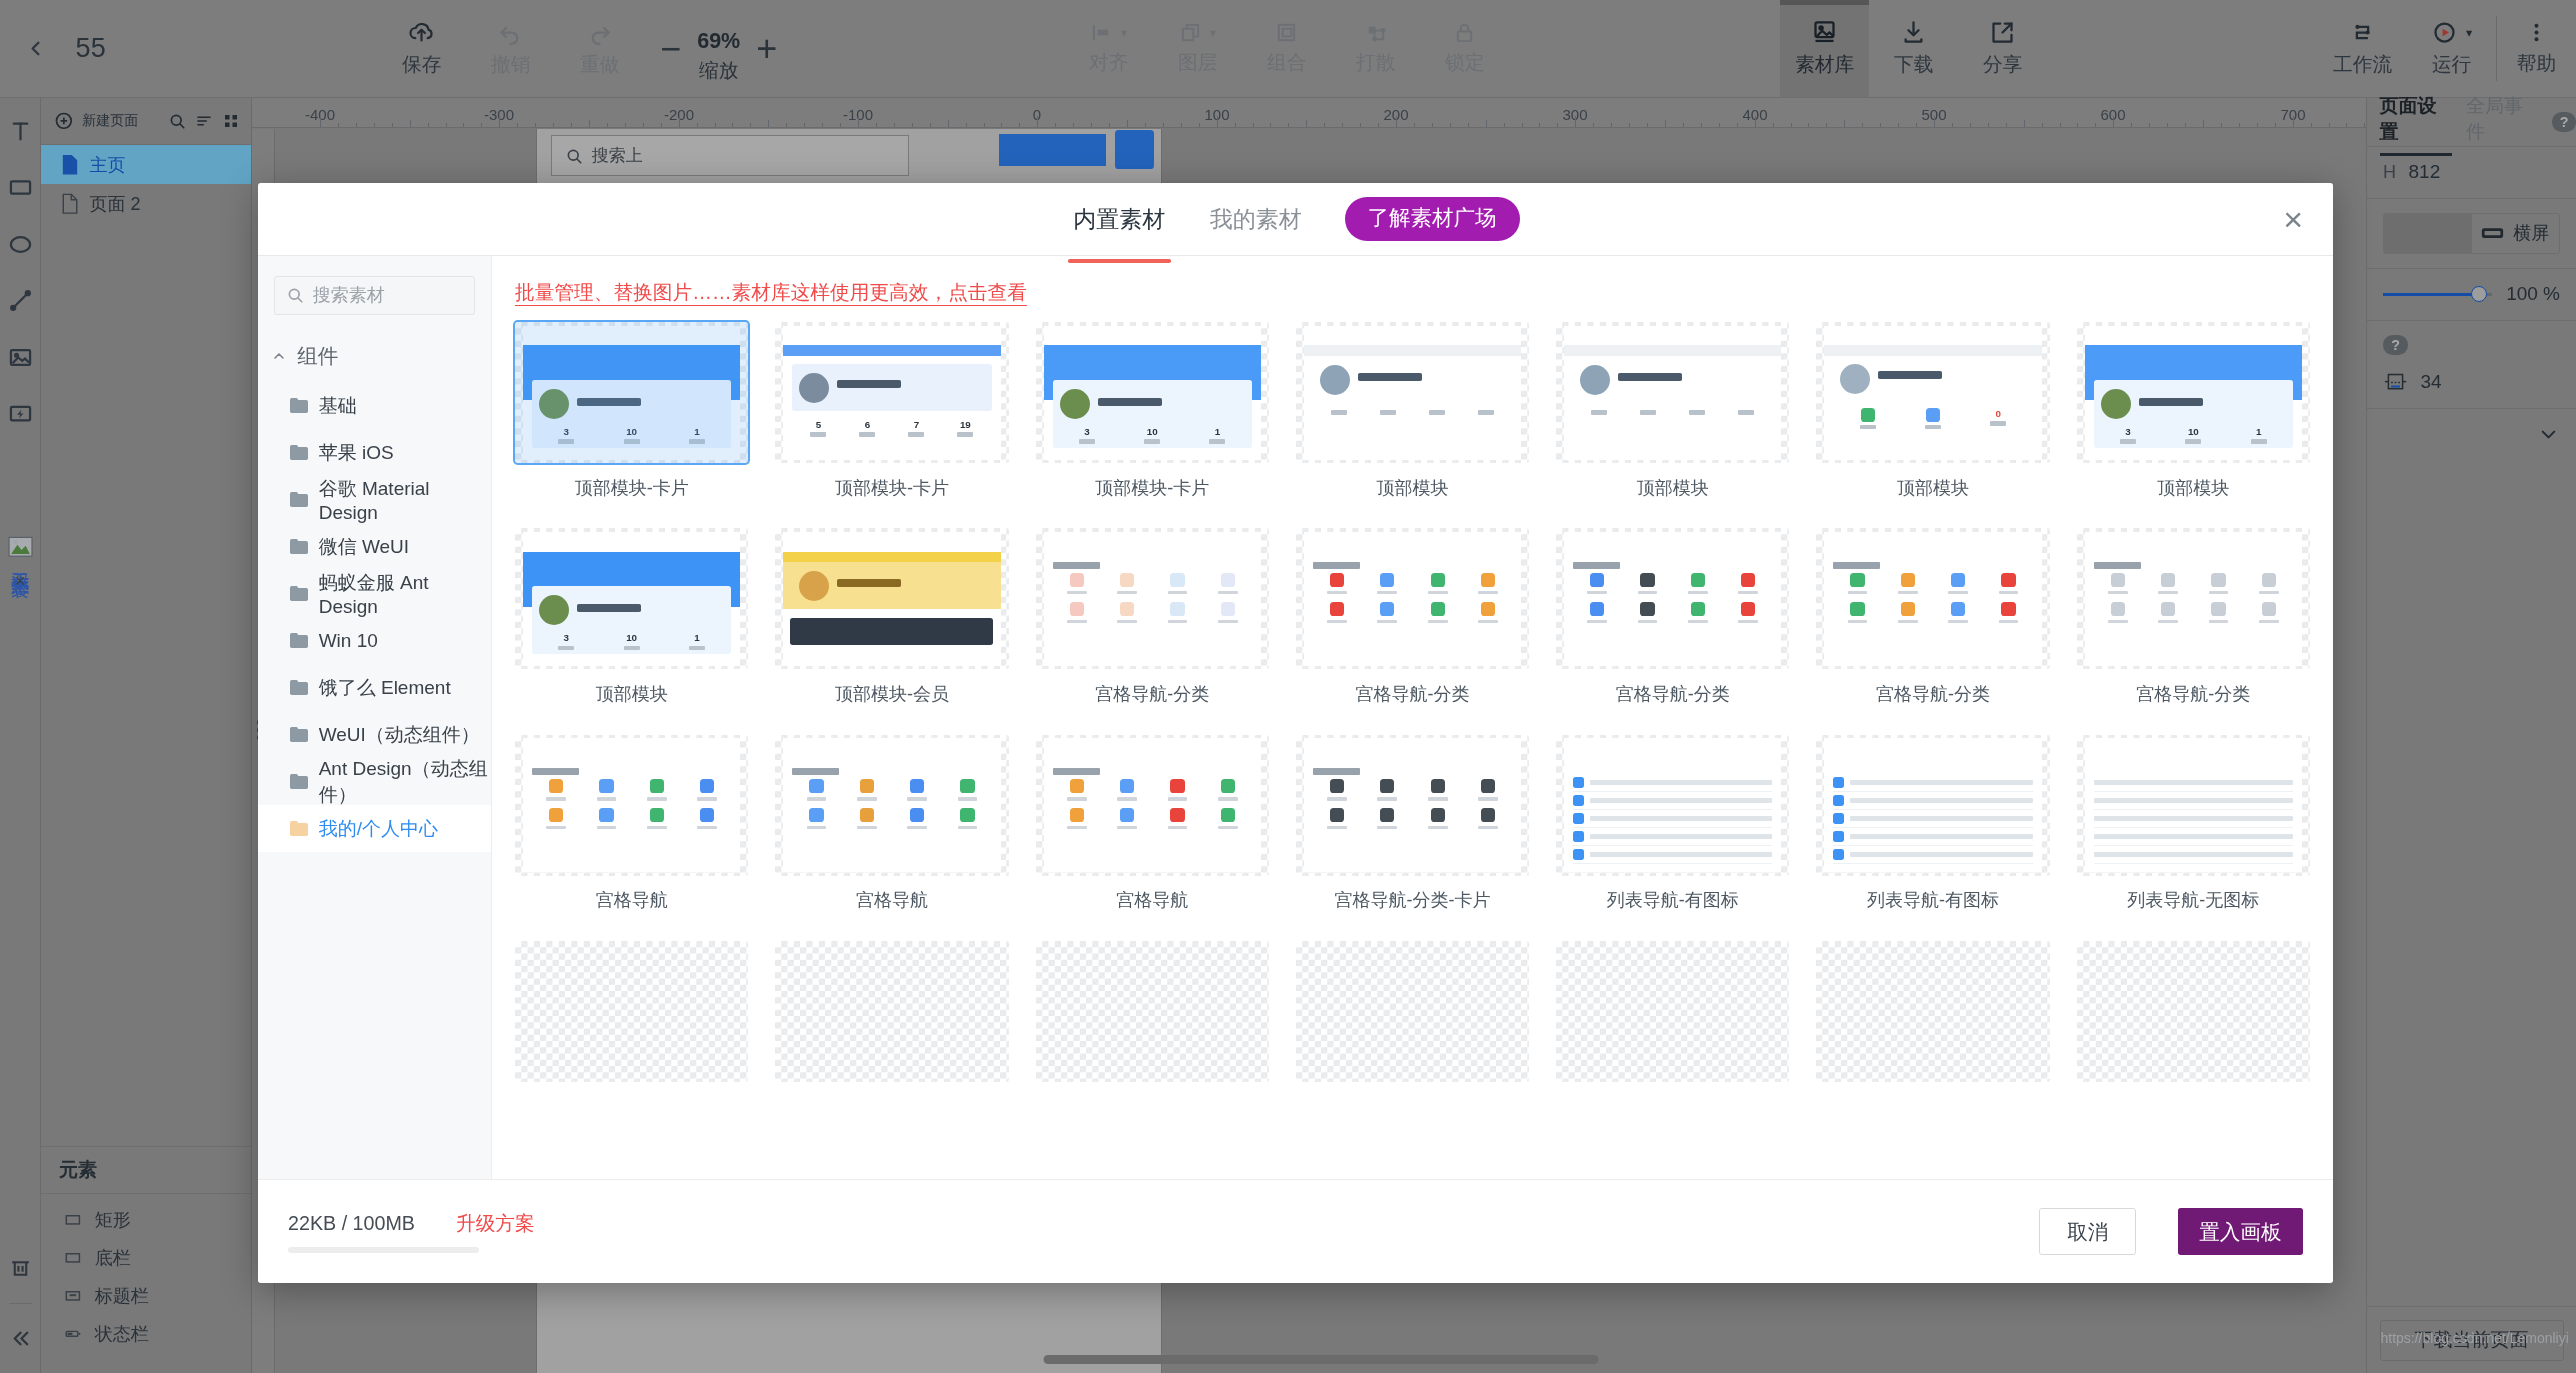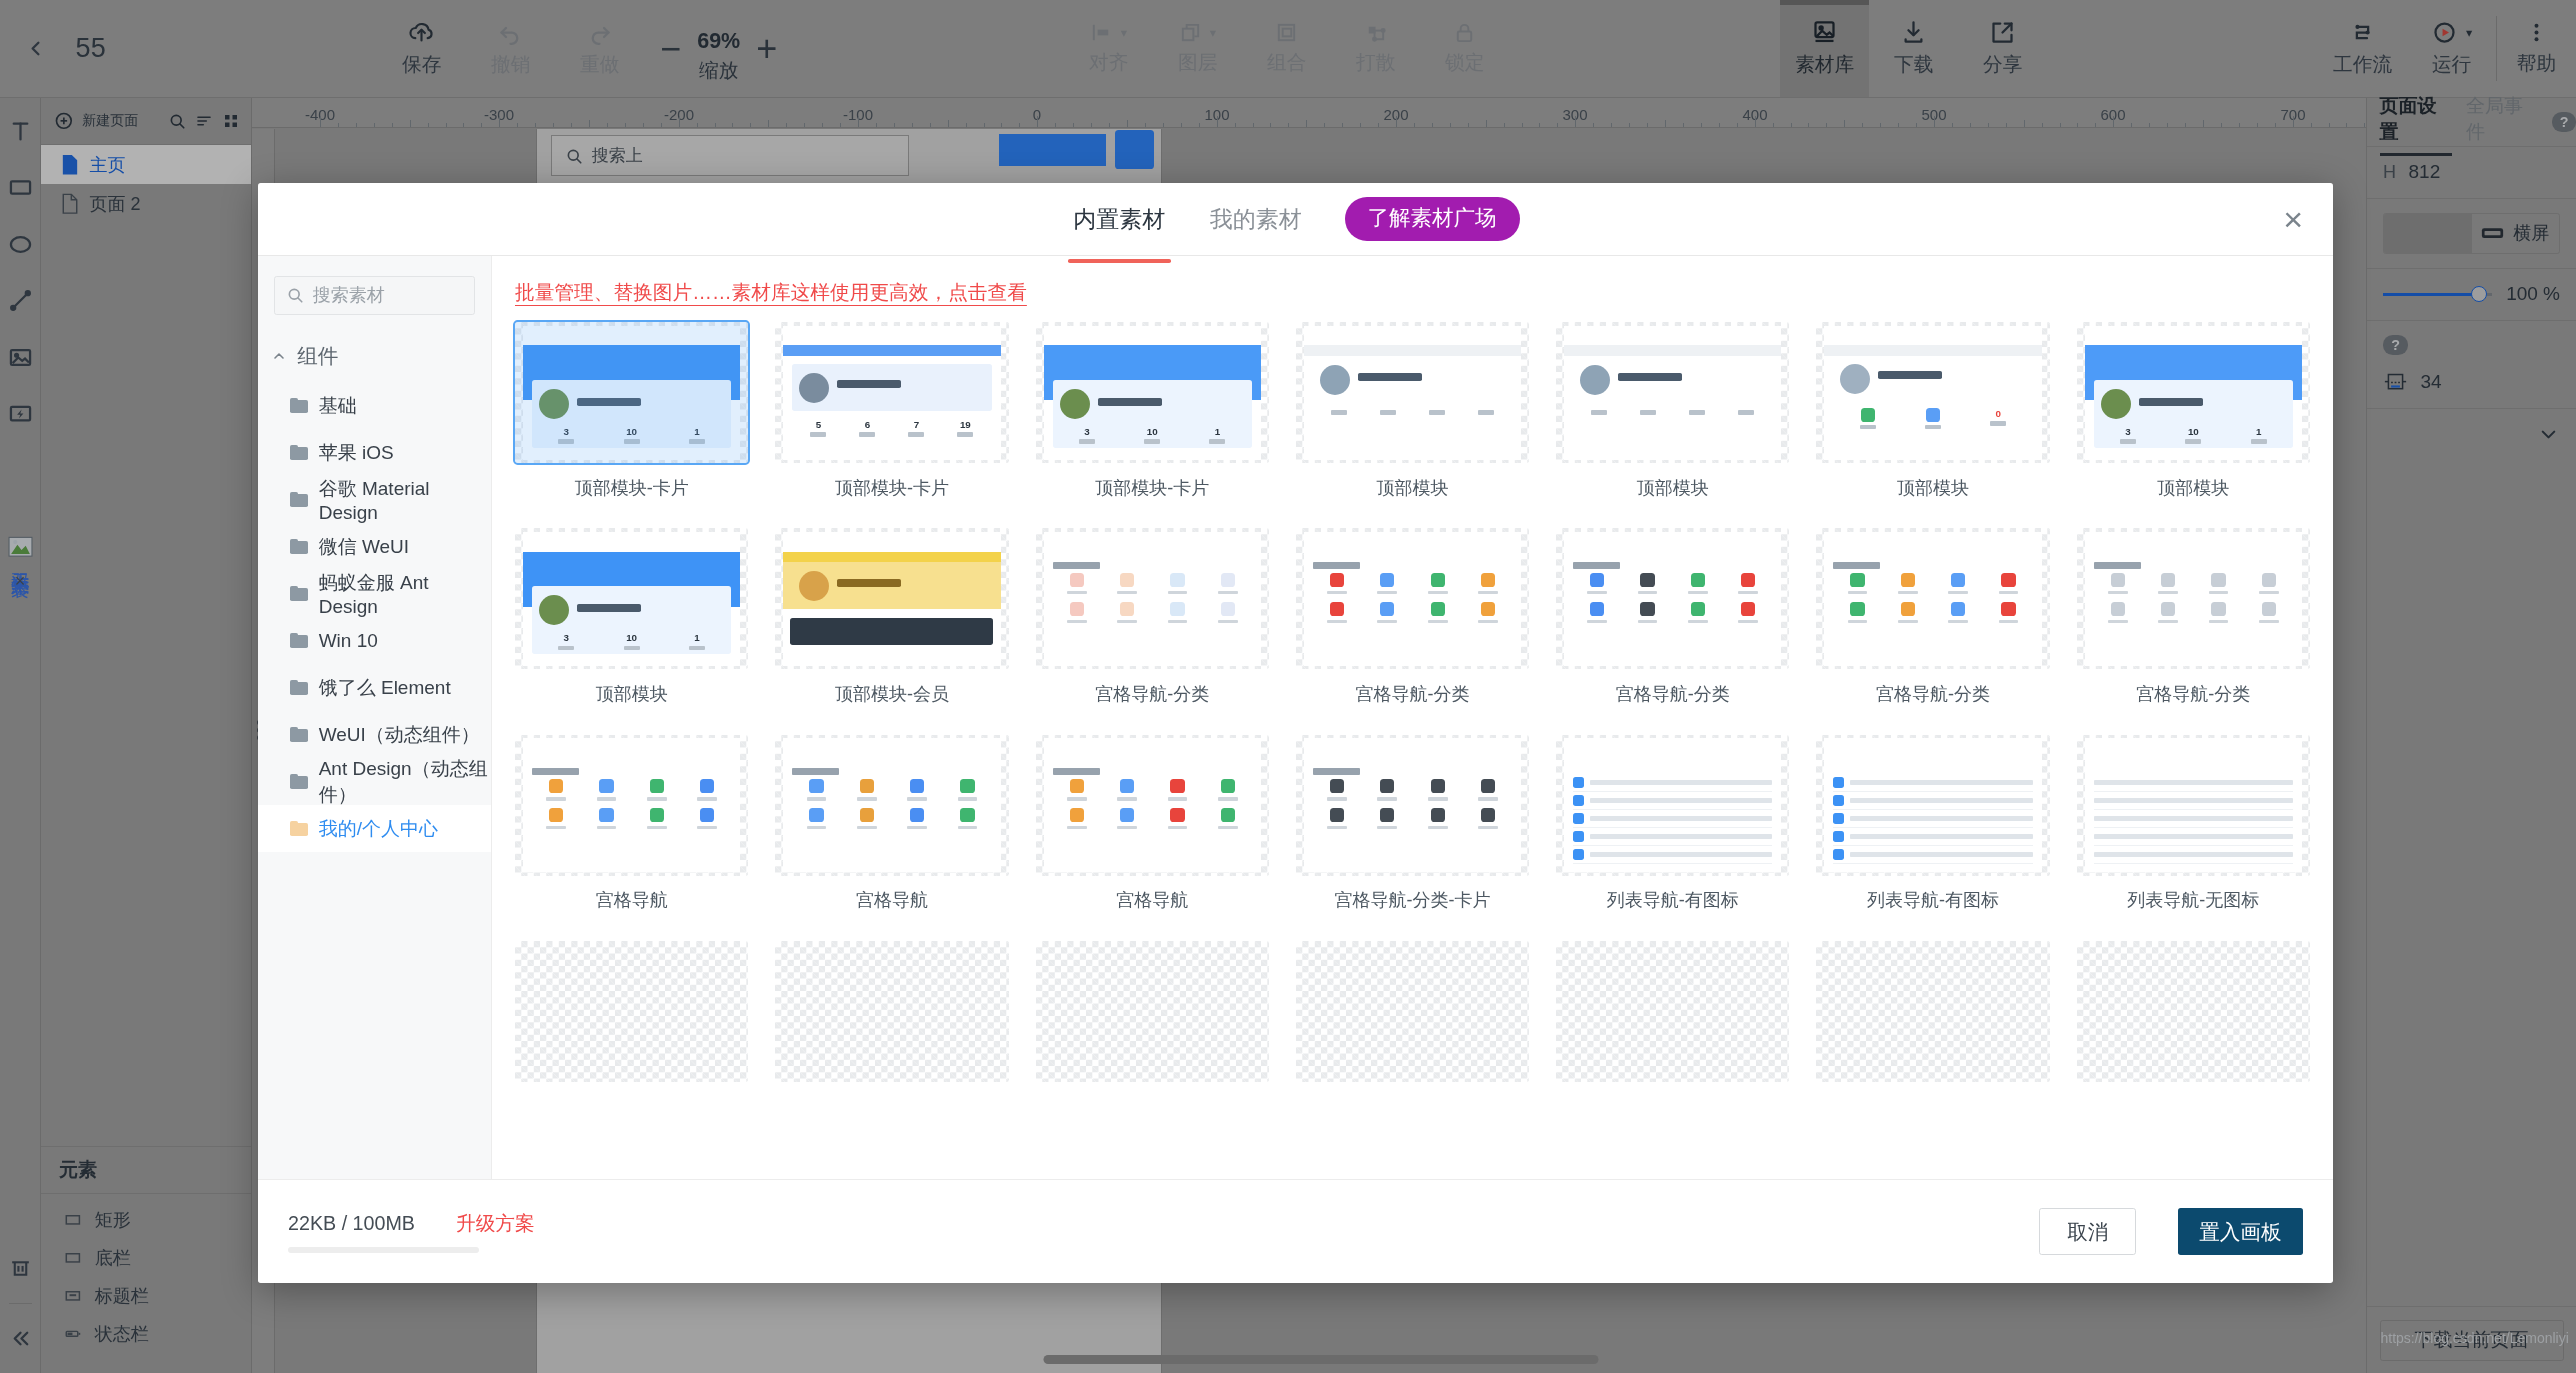--- a/index.html
+++ b/index.html
@@ -76,21 +76,21 @@
   }
   .pages-hd {
     height:47px; display:flex; align-items:center; gap:9px; padding-left:12.5px;
     border-bottom:0.9px solid #8e8e8e; color:#36404b; font-size:14px;
   }
   .pages-hd .icons { margin-left:auto; display:flex; gap:9px; padding-right:10.7px; color:#3c4651;}
   .page-row {
     height:39px; display:flex; align-items:center; gap:10.7px; padding-left:19.7px;
     font-size:18px; color:#36404b;
   }
-  .page-row.sel { background:#e5e5e5; color:#1a63d6; }
+  .page-row.sel { background:#7dd3fc; color:#1a63d6; }
   .elements-hd {
     margin-top:auto; height:48px; border-top:0.9px solid #8e8e8e; border-bottom:0.9px solid #8e8e8e;
     display:flex; align-items:center; padding-left:18px; font-size:19px; color:#2f3943; font-weight:bold;
   }
   .el-list { height:179px; padding-top:7.2px;}
   .el-row { height:38px; display:flex; align-items:center; gap:12.5px; padding-left:21.5px; font-size:18px; color:#36404b;}
 
   
   .ruler-h {
     position:absolute; top:98px; left:252px; right:210px; height:30px;
@@ -268,21 +268,21 @@
   .quota-top { display:flex; align-items:center; gap:41px; }
   .quota-txt { font-size:19.7px; color:#444c54; }
   .quota-up { font-size:19.7px; color:#f04a4a; }
   .quota-bar { width:191px; height:6.3px; background:#ededed; border-radius:3.6px; }
   .foot-spacer { flex:1; }
   .btn {
     min-width:97px; height:47px; display:flex; align-items:center; justify-content:center;
     font-size:20.6px; border-radius:2.7px; padding:0 21.5px;
   }
   .btn-ghost { border:0.9px solid #d6d9dc; color:#3c454e; background:#fff; }
-  .btn-primary { background:#0c4a6e; color:#fff; margin-left:14.3px; }
+  .btn-primary { background:#701a75; color:#fff; margin-left:14.3px; }
 </style>
 </head>
 <body>
 
 <div id="app">
 
   <div class="toolbar">
     <div class="tb-back">
       <svg width="23" height="23" viewBox="0 0 24 24" fill="none" stroke="currentColor" stroke-width="2.4" stroke-linecap="round" stroke-linejoin="round">
           <polyline points="15 18 9 12 15 6"></polyline>

